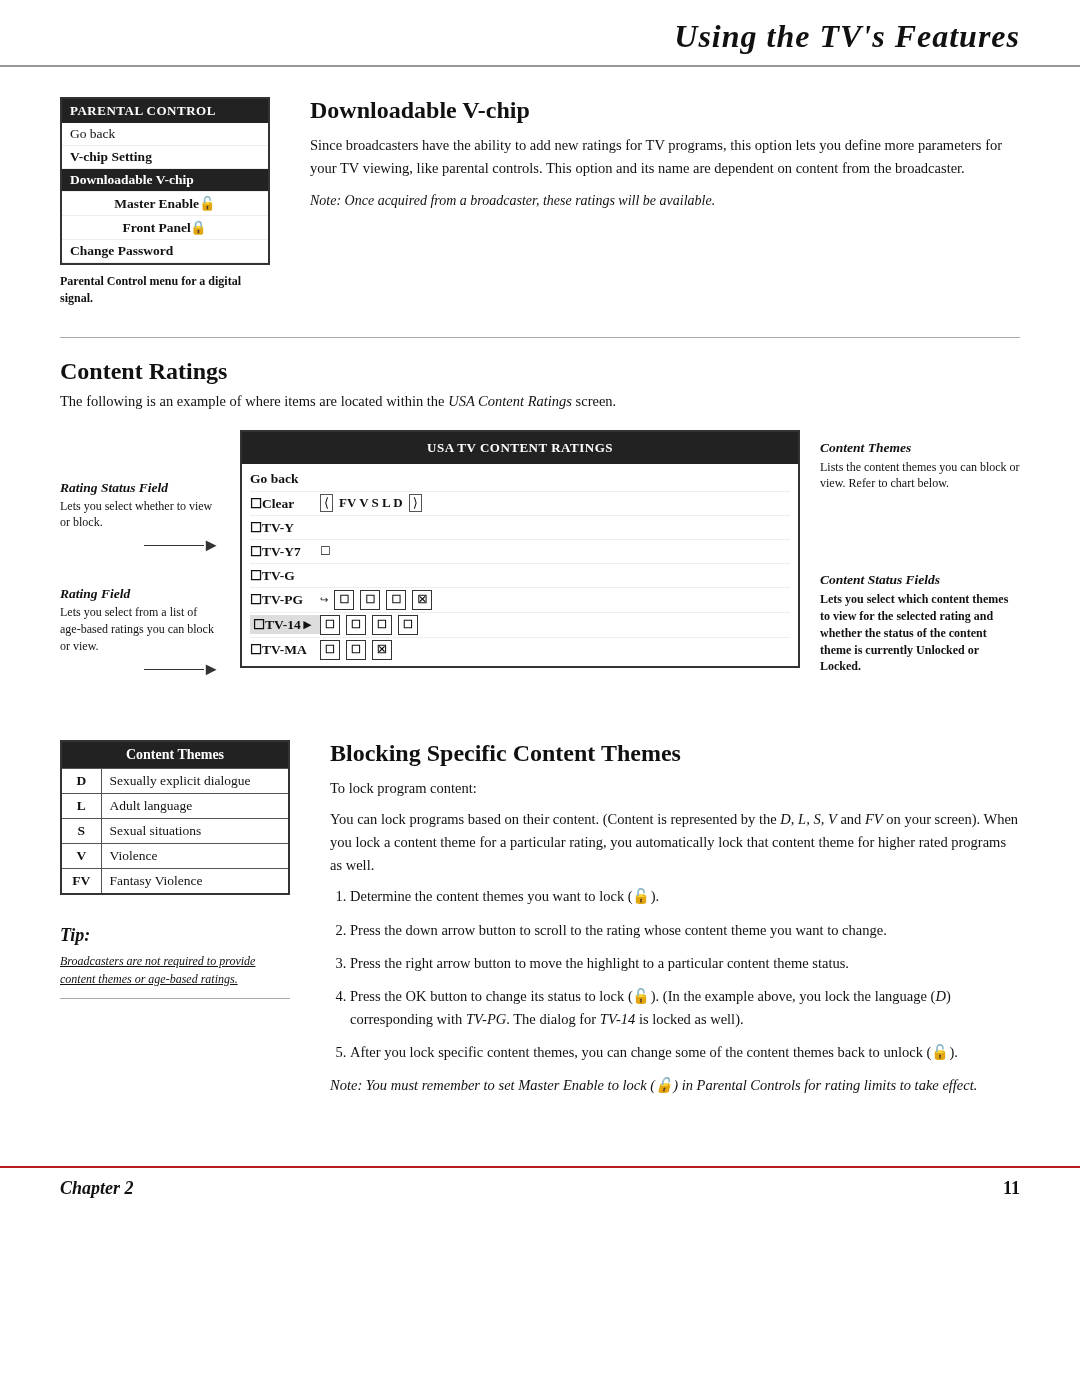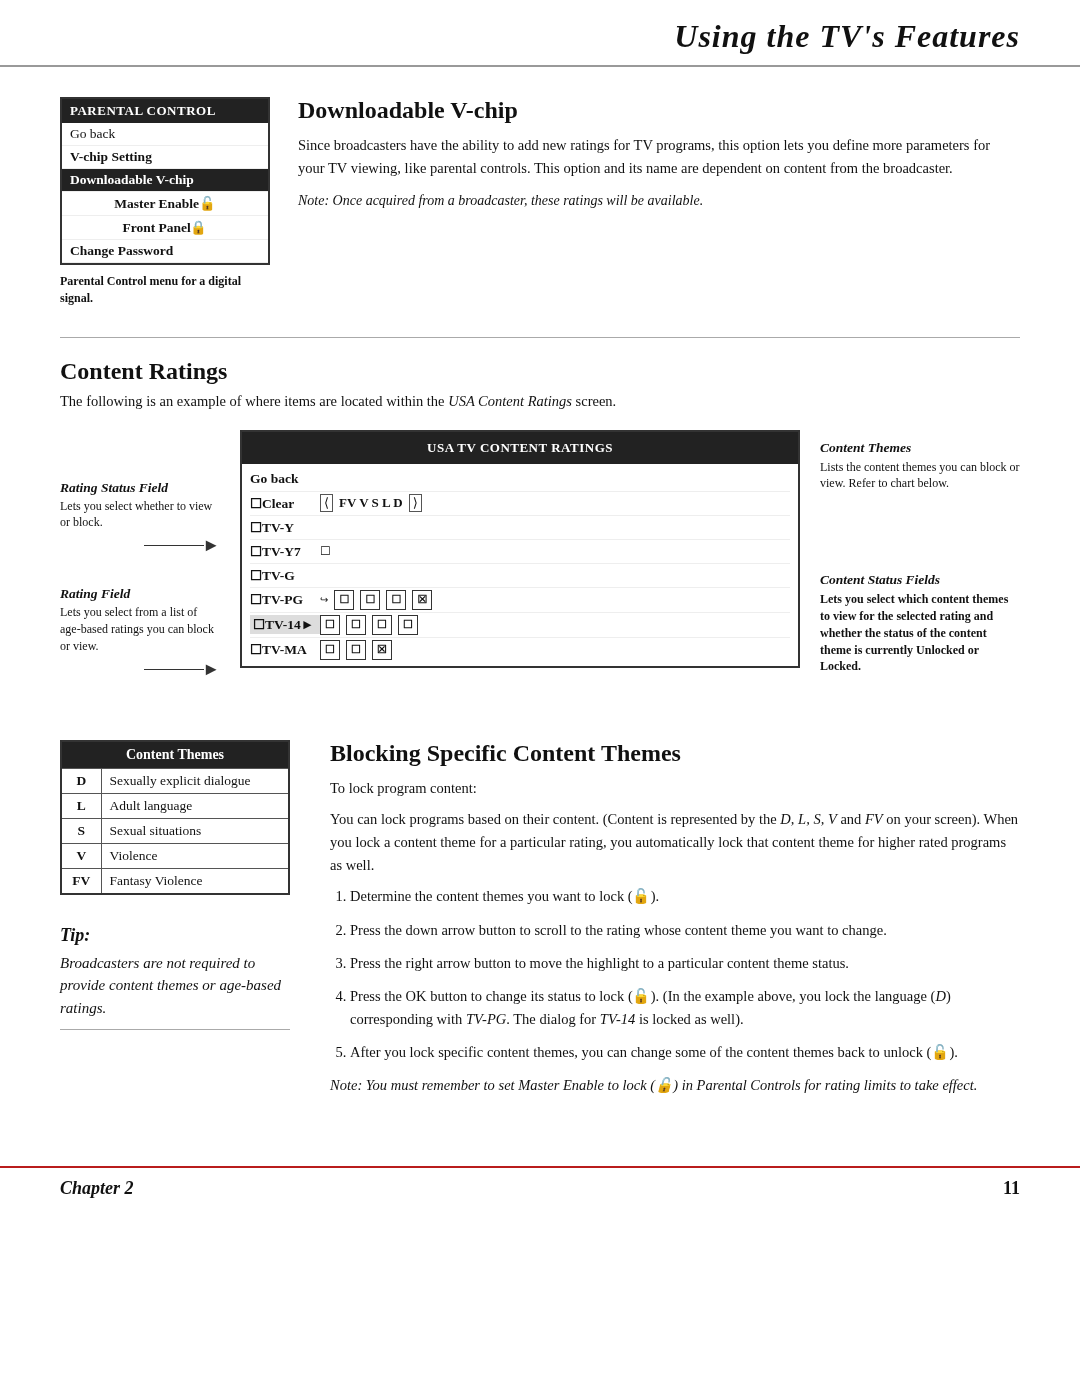--- a/index.html
+++ b/index.html
@@ -27,21 +27,21 @@
       letter-spacing: 1px;
     }
 
     .main-content {
       padding: 30px 60px 40px 60px;
     }
 
     
     .top-section {
       display: flex;
-      gap: 28px;
+      gap: 40px;
       margin-bottom: 30px;
     }
 
     
     .menu-box {
       width: 210px;
       flex-shrink: 0;
     }
     .menu-box-inner {
       border: 2px solid #333;
@@ -292,23 +292,24 @@
       margin-top: 30px;
       width: 230px;
     }
     .tip-section .tip-title {
       font-style: italic;
       font-weight: bold;
       font-size: 18px;
       margin-bottom: 6px;
     }
     .tip-section p {
-      font-size: 15px;
+      font-size: 12px;
       font-style: italic;
       line-height: 1.5;
+      text-decoration: underline;
     }
     .tip-divider {
       border: none;
       border-top: 1px solid #aaa;
       margin-top: 10px;
     }
 
     
     .page-footer {
       display: flex;

